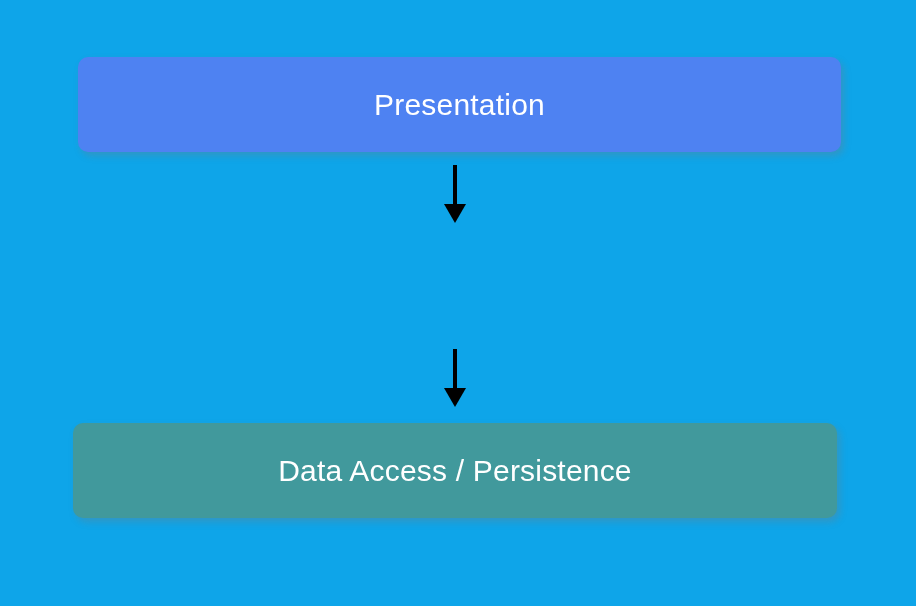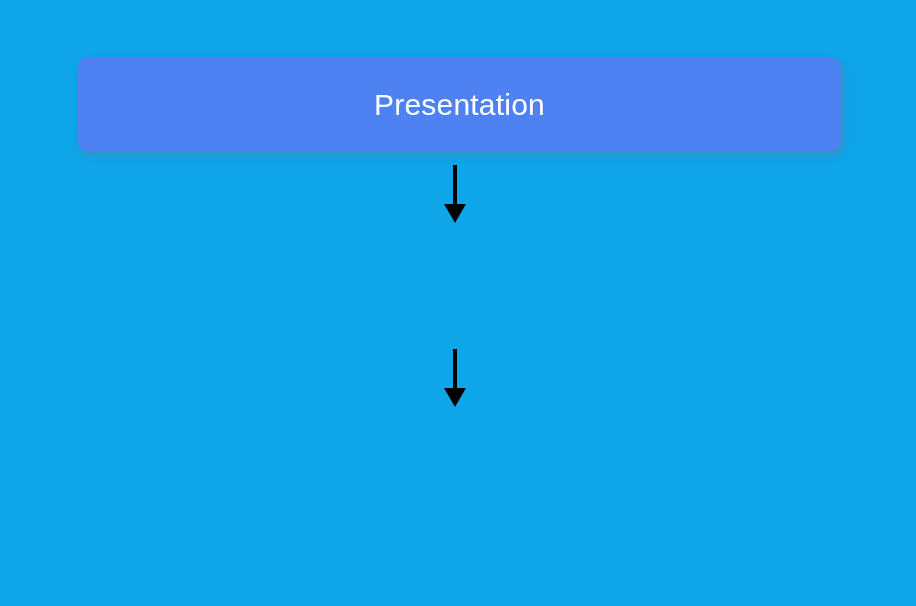--- a/index.html
+++ b/index.html
@@ -73,20 +73,23 @@
 </head>
 <body>
 
 <div id="canvas">
 
   <div class="layer-box" id="box-presentation">
     <span class="layer-label">Presentation</span>
   </div>
 
 
+  <div class="layer-box" id="box-data-access">
+    <span class="layer-label">Data Access / Persistence</span>
+  </div>
 
   <svg class="connector" viewBox="0 0 916 606" width="916" height="606">
     <g>
       <line x1="455" y1="165" x2="455" y2="207" stroke="#000000" stroke-width="4"></line>
       <polygon points="444,204 466,204 455,223" fill="#000000"></polygon>
     </g>
     <g>
       <line x1="455" y1="349" x2="455" y2="391" stroke="#000000" stroke-width="4"></line>
       <polygon points="444,388 466,388 455,407" fill="#000000"></polygon>
     </g>

